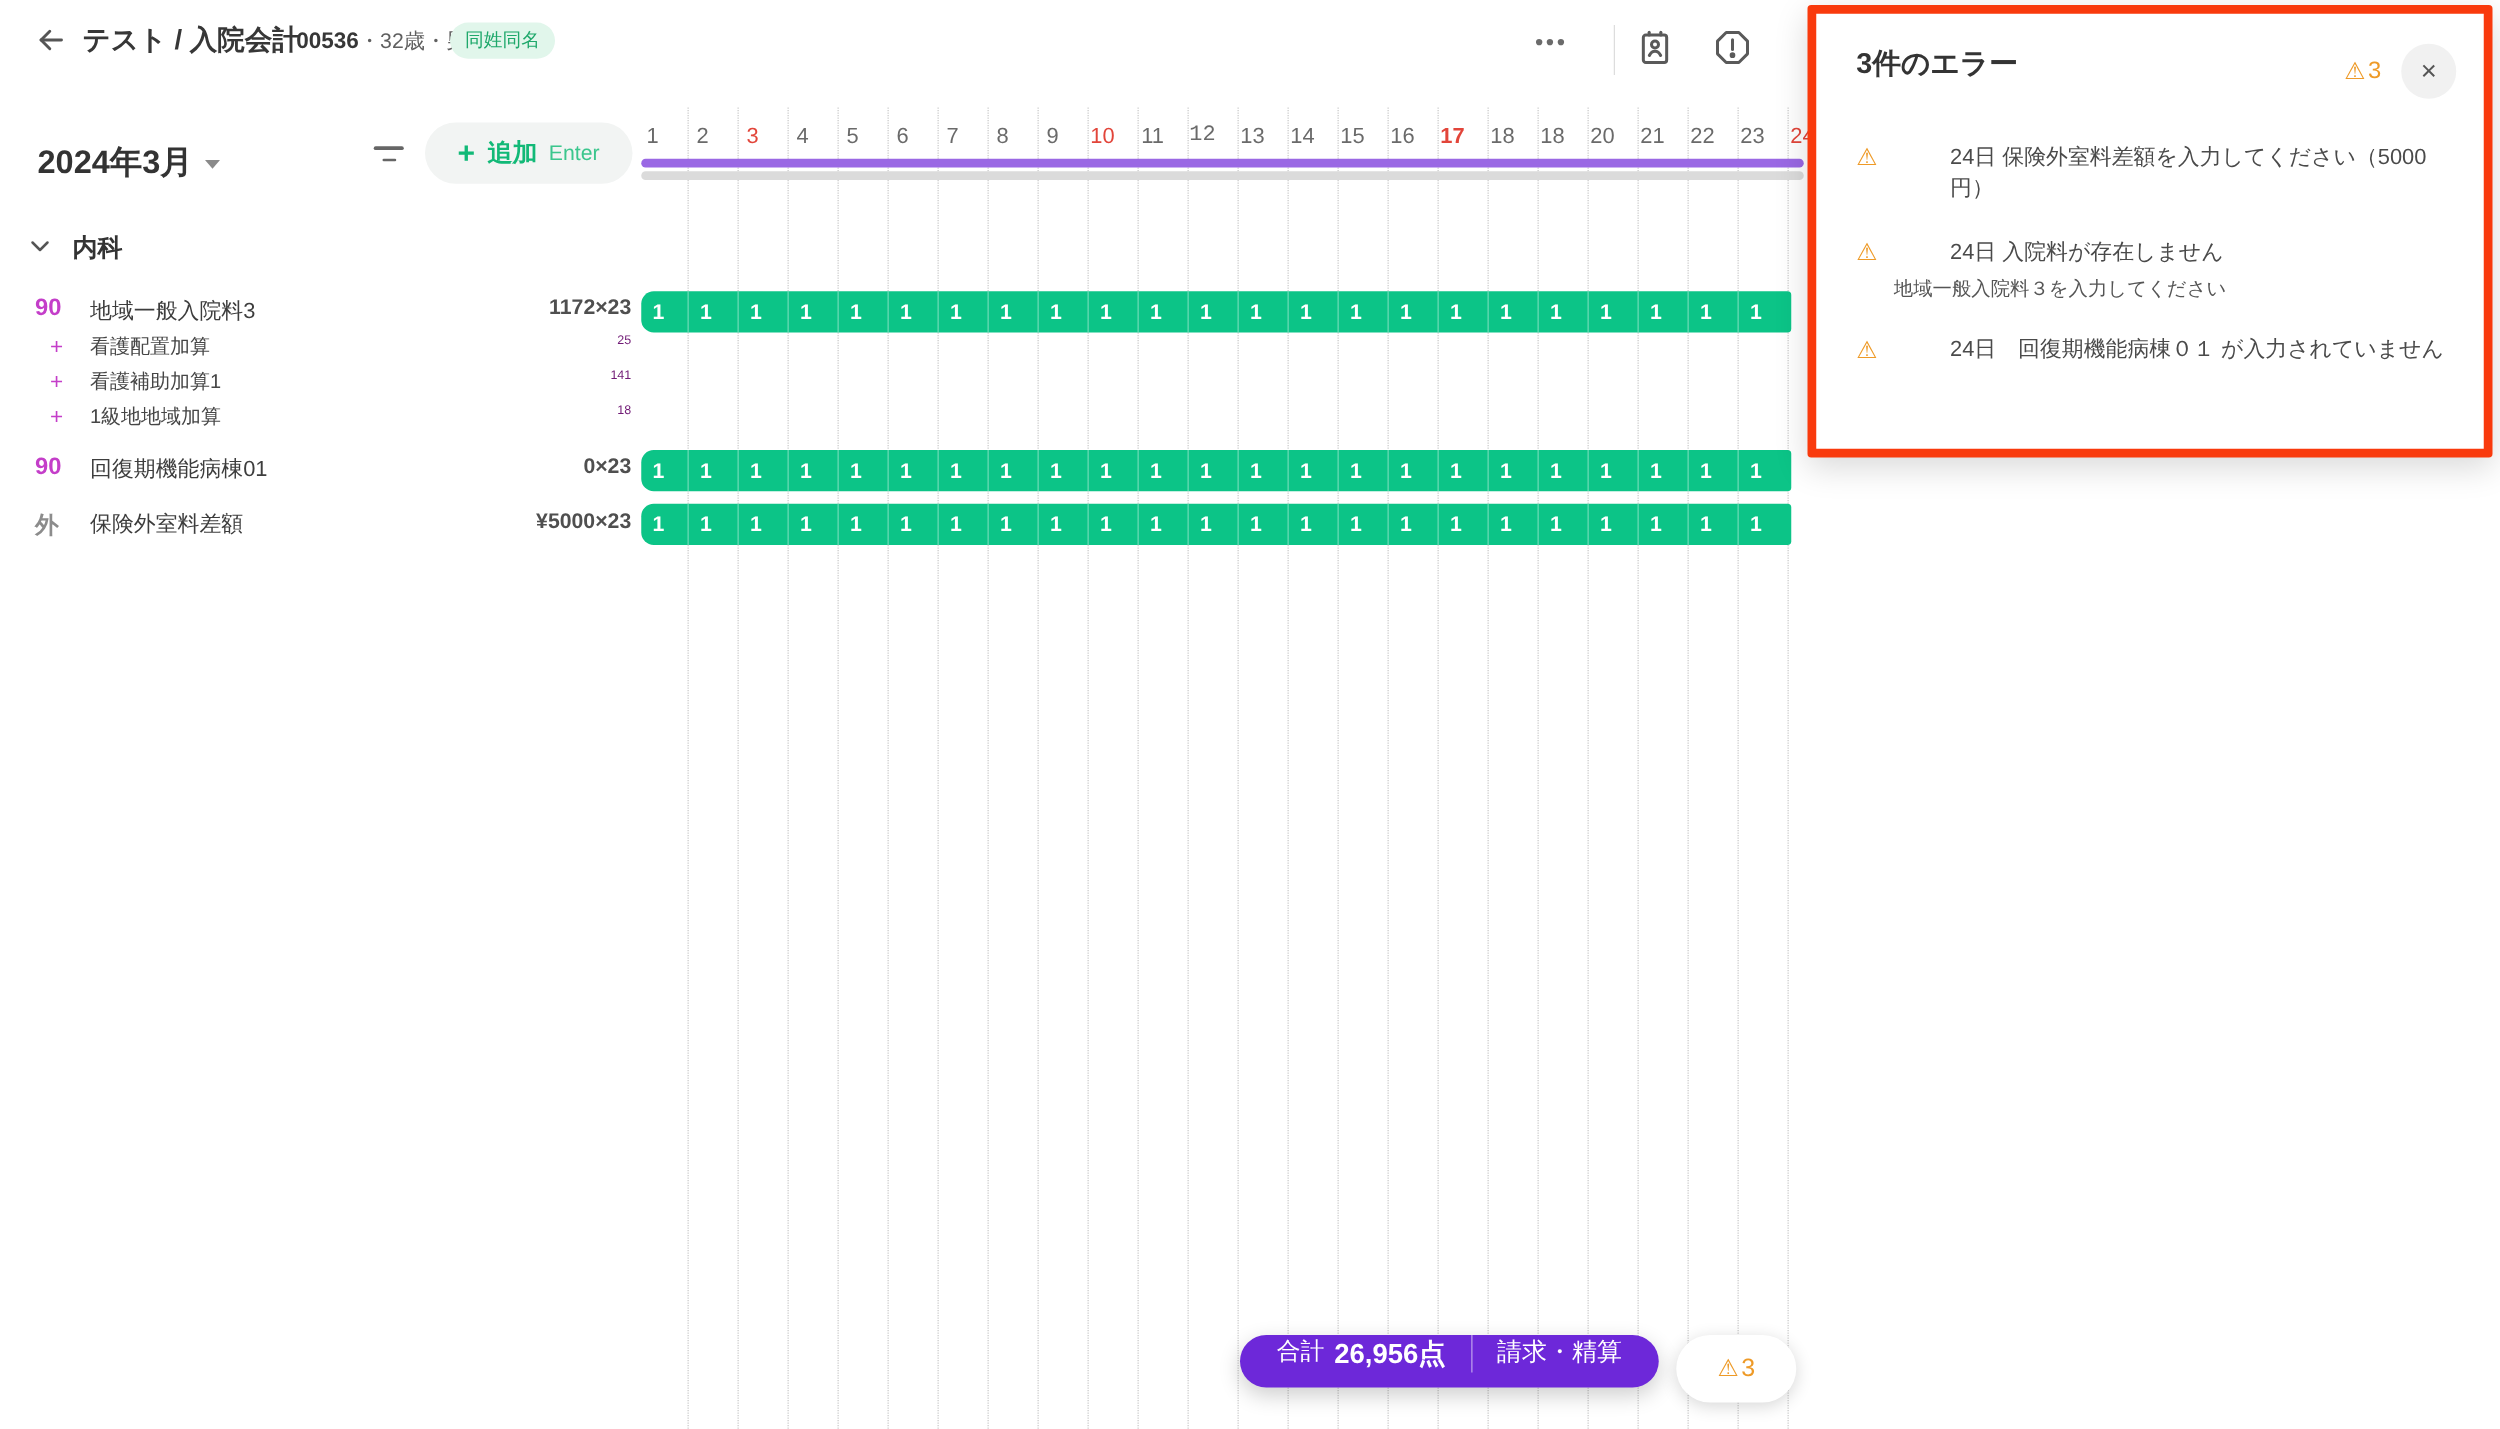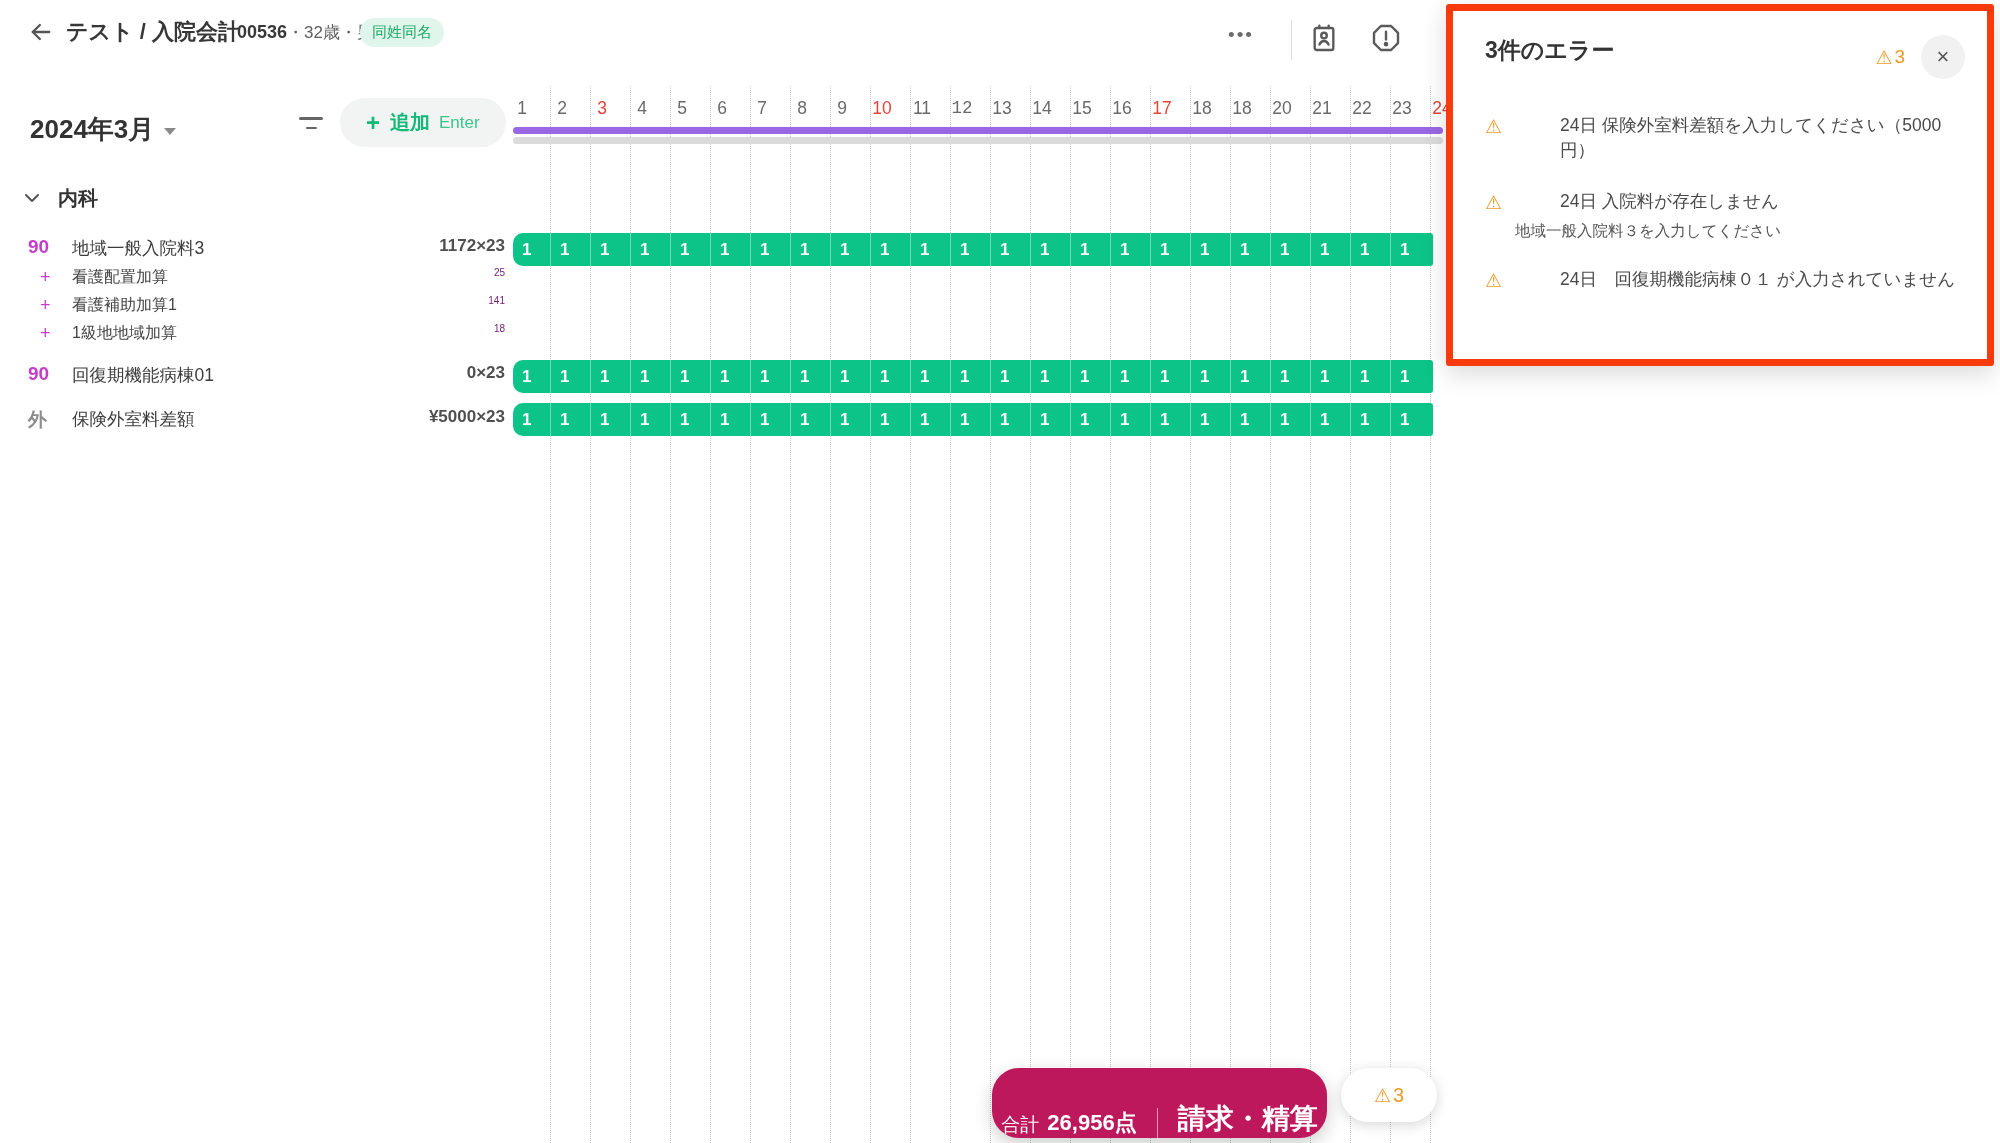--- a/index.html
+++ b/index.html
@@ -61,27 +61,27 @@
   .item-prefix.plus { left:40px; font-size:18px; font-weight:normal; }
   .item-prefix.gray { color:#8c8c8c; }
   .item-label { position:absolute; left:72px; font-size:17.5px; color:#3d3d3d; }
   .item-label.sub { font-size:16px; color:#464646; }
   .item-value { position:absolute; right:5px; font-size:17px; font-weight:bold; color:#4f4f4f; }
   .item-value.sub { font-size:10px; font-weight:normal; color:#701a75; }
   #row-0 { top:236px; } #row-1 { top:267px; } #row-2 { top:295px; }
   #row-3 { top:323px; } #row-4 { top:363px; } #row-5 { top:407px; }
 
   
-  .total-pill { left:992px; top:1068px; height:70px; width:335px; border-radius:27px;
-    background:#be185d; display:flex; align-items:flex-end; justify-content:center;
+  .total-pill { left:992px; top:1068px; height:42px; width:335px; border-radius:27px;
+    background:#6d28d9; display:flex; align-items:flex-start; justify-content:center;
     box-shadow:0 6px 18px rgba(0,0,0,0.20); z-index:5; }
   .total-part { color:#fff; font-size:19px; }
   .total-value { font-size:22px; font-weight:bold; margin-left:8px; }
   .pill-divider { width:1px; height:30px; background:rgba(255,255,255,0.55); margin:0 20px; }
-  .claim-btn { border:none; background:none; color:#fff; font-size:28px; font-weight:bold; cursor:pointer; }
+  .claim-btn { border:none; background:none; color:#fff; font-size:20px; font-weight:normal; cursor:pointer; }
   .warn-pill { left:1341px; top:1068px; height:54px; width:96px; border-radius:27px; background:#fff;
     border:none; box-shadow:0 3px 14px rgba(0,0,0,0.16); display:flex; align-items:center;
     justify-content:center; cursor:pointer; z-index:5; }
   .warn-icon { color:#EE9A27; font-size:19px; }
   .warn-count { color:#EE9A27; font-size:20px; margin-left:2px; }
 
   
   .error-panel { left:1446px; top:4px; width:548px; height:362px; background:#fff;
     border:7px solid #F93A0D; border-radius:3px; box-shadow:0 8px 26px rgba(0,0,0,0.15);
     padding:24px 22px 0 32px; z-index:10; }
@@ -183,21 +183,21 @@
     <span class="day-label" style="left: 742px;">7</span>
     <span class="day-label" style="left: 782px;">8</span>
     <span class="day-label" style="left: 822px;">9</span>
     <span class="day-label sun" style="left: 862px;">10</span>
     <span class="day-label" style="left: 902px;">11</span>
     <span class="day-label" style="left: 942px; font-family: Liberation Mono, monospace;">12</span>
     <span class="day-label" style="left: 982px;">13</span>
     <span class="day-label" style="left: 1022px;">14</span>
     <span class="day-label" style="left: 1062px;">15</span>
     <span class="day-label" style="left: 1102px;">16</span>
-    <span class="day-label sun" style="left: 1142px;">17</span>
+    <span class="day-label sun" style="left: 1142px; font-weight: bold;">17</span>
     <span class="day-label" style="left: 1182px;">18</span>
     <span class="day-label" style="left: 1222px;">18</span>
     <span class="day-label" style="left: 1262px;">20</span>
     <span class="day-label" style="left: 1302px;">21</span>
     <span class="day-label" style="left: 1342px;">22</span>
     <span class="day-label" style="left: 1382px;">23</span>
     <span class="day-label sun" style="left: 1422px;">24</span>
   </div>
 <div class="abs period-bar-purple"></div>
 <div class="abs period-bar-gray"></div>

